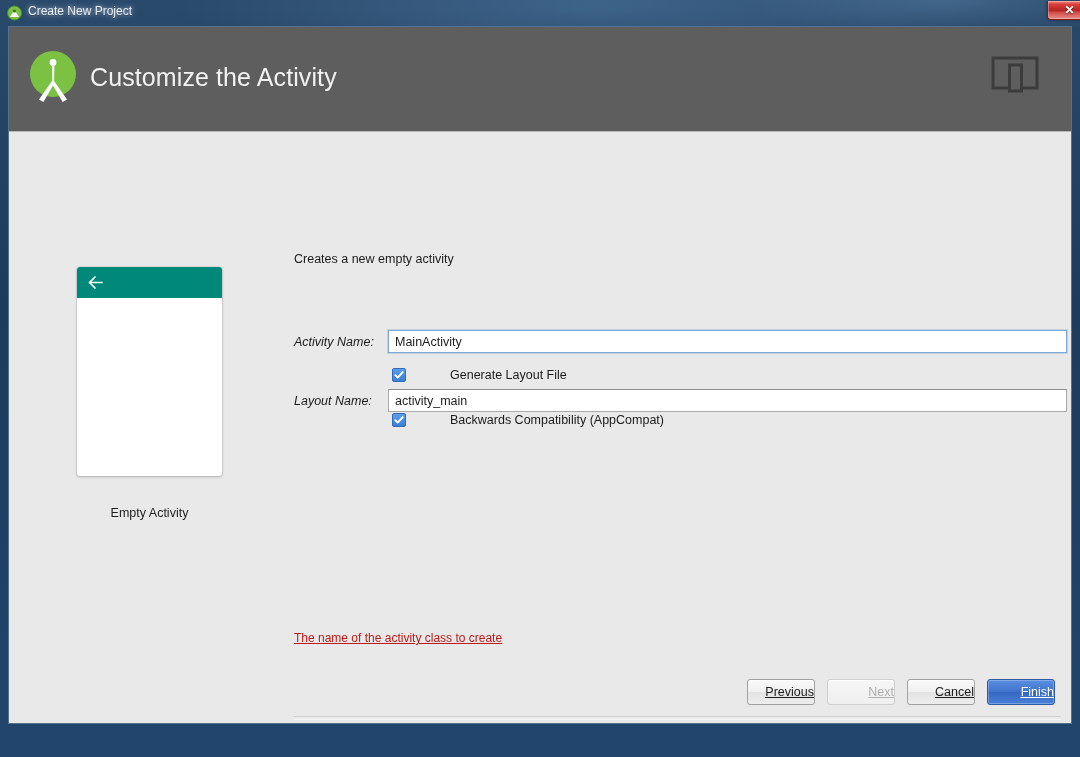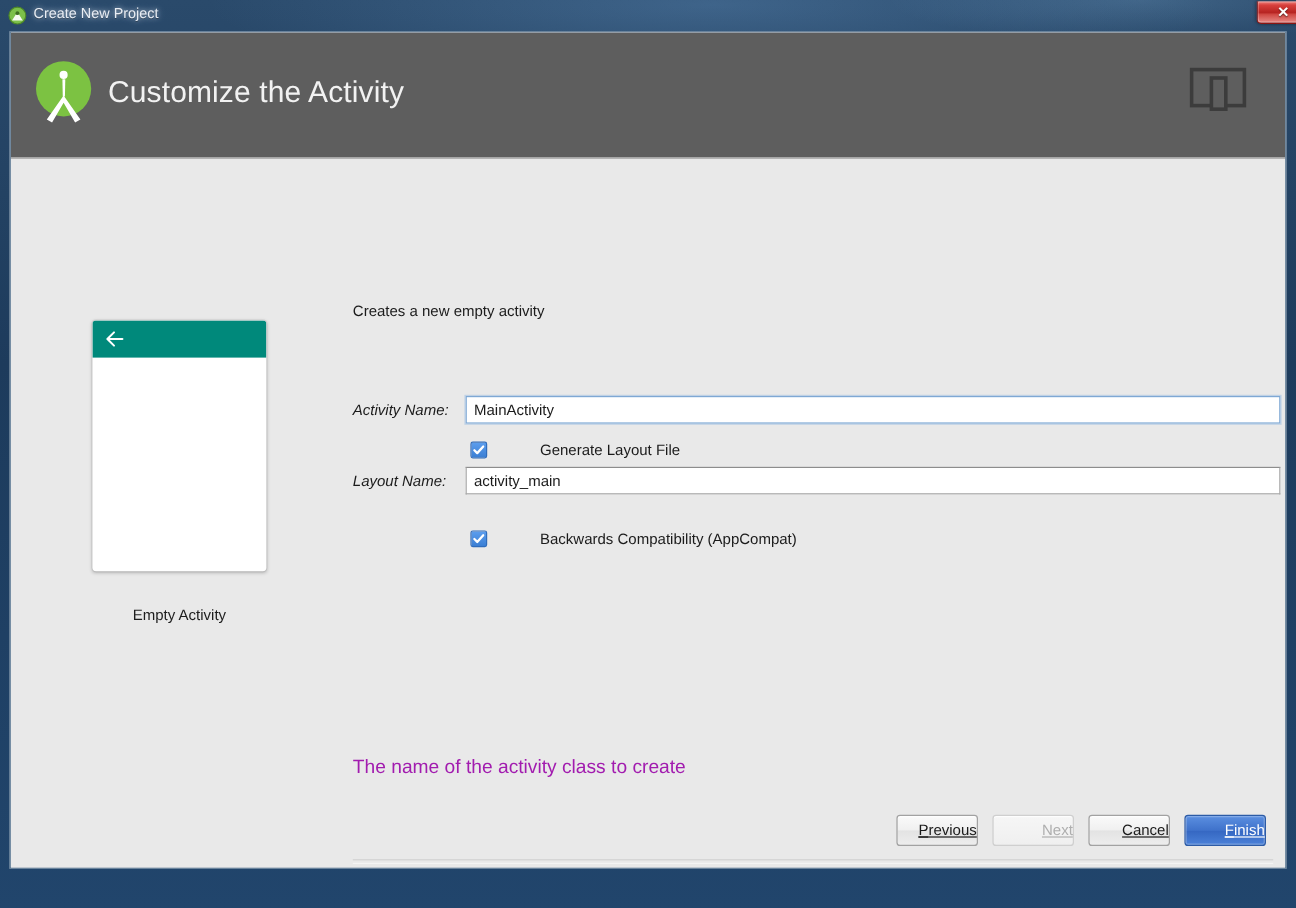--- a/index.html
+++ b/index.html
@@ -221,21 +221,21 @@
     position: absolute;
     left: 98px;
     display: flex;
     align-items: center;
     cursor: pointer;
     white-space: nowrap;
     gap: 36px;
   }
   .check-generate { top: 235px; }
   .check-backwards { top: 395px; }
-  .check-backwards { top: 309px; }
+  .check-backwards { top: 280px; }
 
   .checkbox {
     width: 14px; height: 14px;
     border-radius: 2px;
     background: #4a90e2;
     background: linear-gradient(180deg, #5b9ded 0%, #3b7fd4 100%);
     border: 1px solid #2f6cbb;
     box-sizing: border-box;
     position: relative;
     flex: 0 0 auto;
@@ -254,23 +254,24 @@
     right: 10px;
     top: 583px;
     height: 2px;
     border-top: 1px solid #d2d2d2;
     border-bottom: 1px solid #f4f4f4;
   }
   .hint {
     position: absolute;
     left: 285px;
     top: 498px;
-    font-size: 16px;
-    color: #a21caf;
-    white-space: nowrap;
+    font-size: 12px;
+    color: #b91c1c;
+    white-space: nowrap;
+    text-decoration: underline;
   }
 
   
   .btn-bar {
     position: absolute;
     right: 16px;
     bottom: 18px;
     display: flex;
     gap: 12px;
   }

